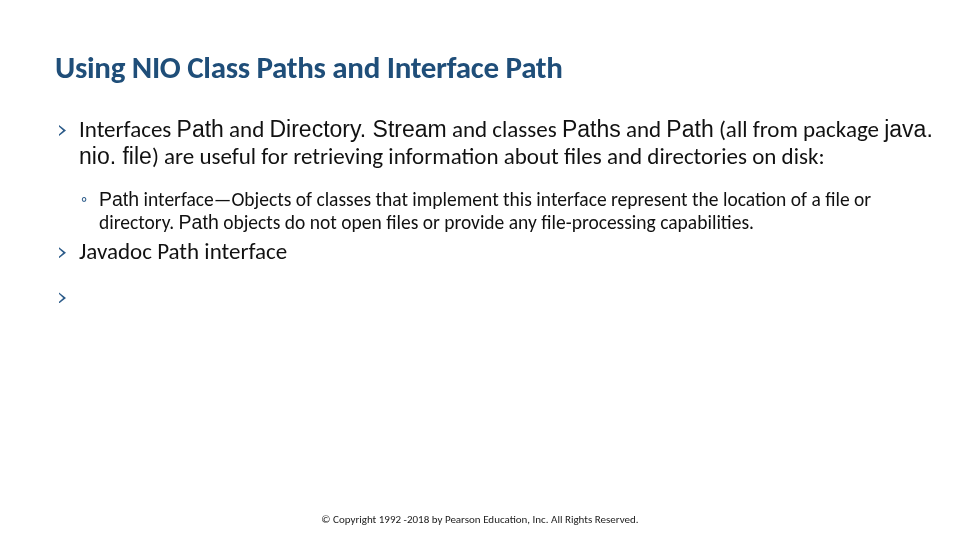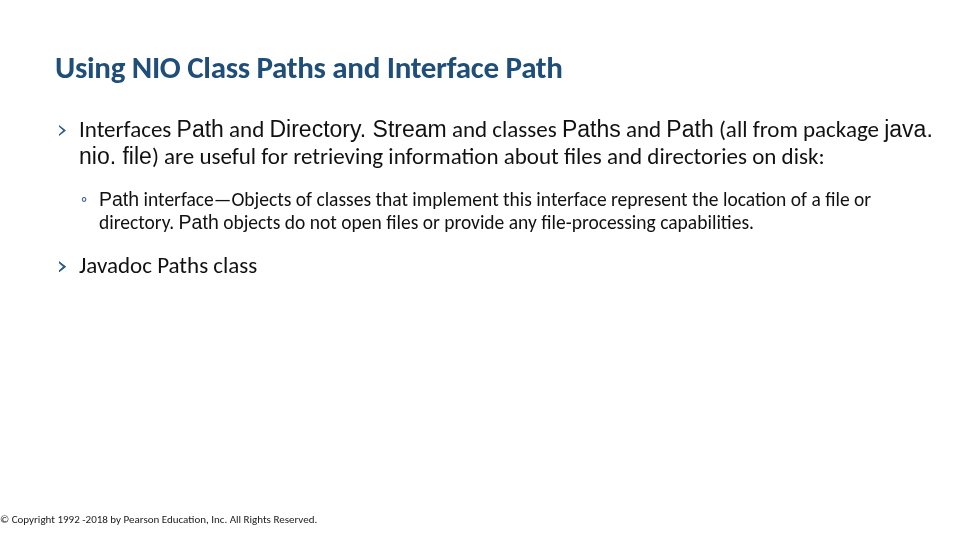--- a/index.html
+++ b/index.html
@@ -52,20 +52,21 @@
   .sub-text {
     font-size: 19.5px;
     line-height: 1.18;
   }
   .mono { font-family: Liberation Sans, sans-serif; }
   .link { color: #0b63c4; text-decoration: underline; word-break: break-word; }
   .footer {
     position: absolute;
     bottom: 14px;
     width: 100%;
+    text-align: center;
     font-size: 11px;
     color: #222;
   }
 </style>
 </head>
 <body>
 
 <div class="slide">
   <h1 class="title">Using NIO Class Paths and Interface Path</h1>
 
@@ -79,24 +80,24 @@
       <ul class="sub">
         <li>
           <span class="sub-text">
             <span class="mono">Path</span><span> interface—Objects of classes that implement this interface represent the location of a file or directory. </span><span class="mono">Path</span><span> objects do not open files or provide any file-processing capabilities.</span>
           </span>
         </li>
       </ul>
     </li>
 
     <li>
+      <span class="body-text">Javadoc Path interface</span>
       <ul class="sub">
       </ul>
     </li>
 
     <li>
-      <span class="body-text">Javadoc Paths class</span>
     </li>
 
   </ul>
 </div>
 
 <div class="footer">© Copyright 1992 -2018 by Pearson Education, Inc. All Rights Reserved.</div>
 
 </body></html>

